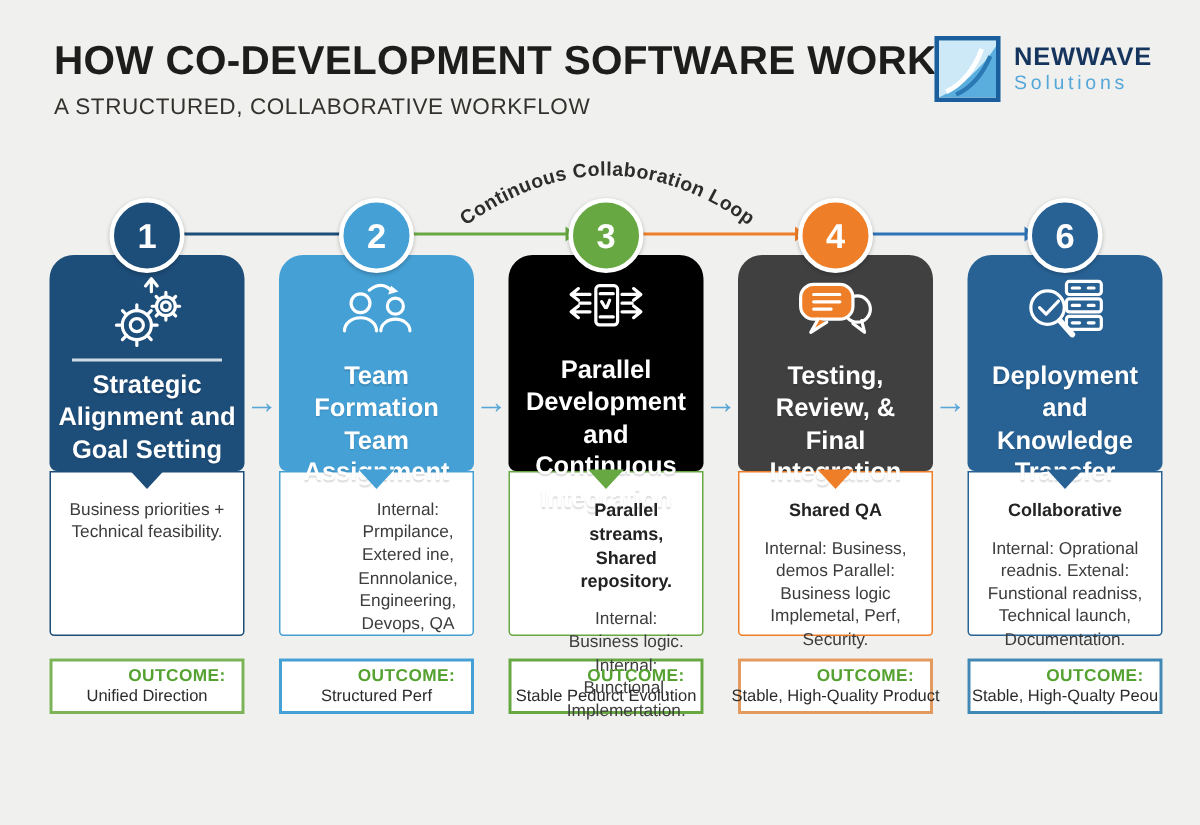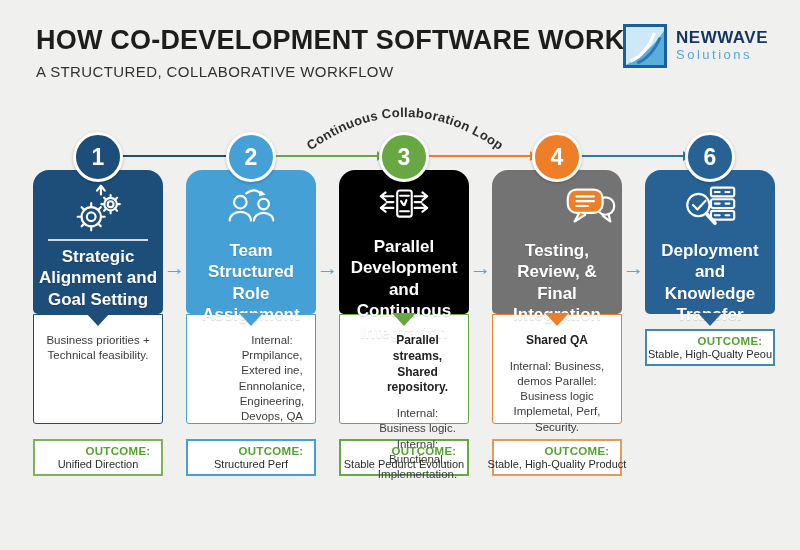--- a/index.html
+++ b/index.html
@@ -131,21 +131,21 @@
             <svg width="62" height="50" viewBox="0 0 64 48" stroke="#fff" stroke-width="2.2" fill="none" stroke-linecap="round" stroke-linejoin="round">
               <circle cx="21" cy="19" r="6.5"></circle>
               <path d="M10 38 a11 9 0 0 1 22 0"></path>
               <circle cx="45" cy="21" r="5.5"></circle>
               <path d="M35 38 a10 8 0 0 1 20 0"></path>
               <path d="M27 10 q9 -7 16 1"></path>
               <path d="M42 7 l5 4 l-7 2 z" fill="#fff" stroke="none"></path>
             </svg>
           </div>
           <div class="hdr-sep"></div>
-          <div class="hdr-title">Team Structured Role Assignment</div>
+          <div class="hdr-title">Team Formation Team Assignment</div>
         </div>
         <div class="notch" style="border-top-color: rgb(69, 160, 213);"></div>
         <div class="card-body" style="border-color: rgb(69, 160, 213); padding-left: 47px;">
             <div class="body-para">Internal: Prmpilance, Extered ine, Ennnolanice, Engineering, Devops, QA</div>
           </div>
         <div class="outcome-box" style="border-color: rgb(69, 160, 213);">
           <div class="outcome-label" style="color: rgb(85, 162, 50);">OUTCOME:</div>
           <div class="outcome-value">Structured Perf</div>
         </div>
       </div>
@@ -182,21 +182,21 @@
       </div>
     </div>
 
     <div class="step">
       <div class="connector" style="background: rgb(238, 126, 39);">
         <div class="arrow-head" style="border-left-color: rgb(238, 126, 39);"></div>
       </div>
       <div class="mid-arrow" style="color: rgb(88, 166, 216);">→</div>
       <div class="step-circle" style="background: rgb(238, 126, 39);">4</div>
       <div class="card">
-        <div class="card-header" style="background: #737373; align-items: flex-end;">
+        <div class="card-header" style="background: #404040;">
           <div class="hdr-icon">
             <svg width="62" height="50" viewBox="0 0 64 48" stroke="#fff" stroke-width="2.2" fill="none" stroke-linecap="round" stroke-linejoin="round">
               <circle cx="47" cy="23" r="9"></circle>
               <path d="M50 31 l2 8 l-8 -6"></path>
               <rect x="8" y="6" width="36" height="24" rx="9" fill="#ee7e27"></rect>
               <path d="M20 30 l-5 9 l11 -7" fill="#ee7e27"></path>
               <path d="M17 13 L35 13 M17 18 L35 18 M17 23 L29 23"></path>
             </svg>
           </div>
           <div class="hdr-sep"></div>
@@ -230,20 +230,24 @@
               <path d="M37 8.5 L42 8.5 M48 8.5 L52 8.5 M37 20.5 L42 20.5 M48 20.5 L52 20.5 M37 32.5 L42 32.5 M48 32.5 L52 32.5"></path>
               <circle cx="20" cy="22" r="11.5" fill="#286295"></circle>
               <path d="M14.5 22 l4.5 4.5 l8.5 -9"></path>
               <path d="M28.5 31 L37 40.5" stroke-width="4"></path>
             </svg>
           </div>
           <div class="hdr-sep"></div>
           <div class="hdr-title">Deployment and Knowledge Transfer</div>
         </div>
         <div class="notch" style="border-top-color: rgb(40, 98, 149);"></div>
+        <div class="card-body" style="border-color: rgb(40, 98, 149);">
+            <div class="body-para bold">Collaborative</div>
+            <div class="body-para">Internal: Oprational readnis. Extenal: Funstional readniss, Technical launch, Documentation.</div>
+          </div>
         <div class="outcome-box" style="border-color: rgb(65, 137, 180);">
           <div class="outcome-label" style="color: rgb(85, 162, 50);">OUTCOME:</div>
           <div class="outcome-value">Stable, High-Qualty Peou</div>
         </div>
       </div>
     </div>
 
   </div>
 </div>
 

